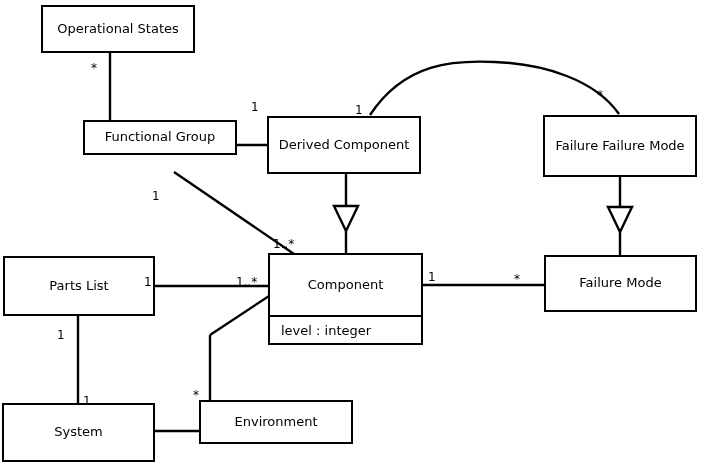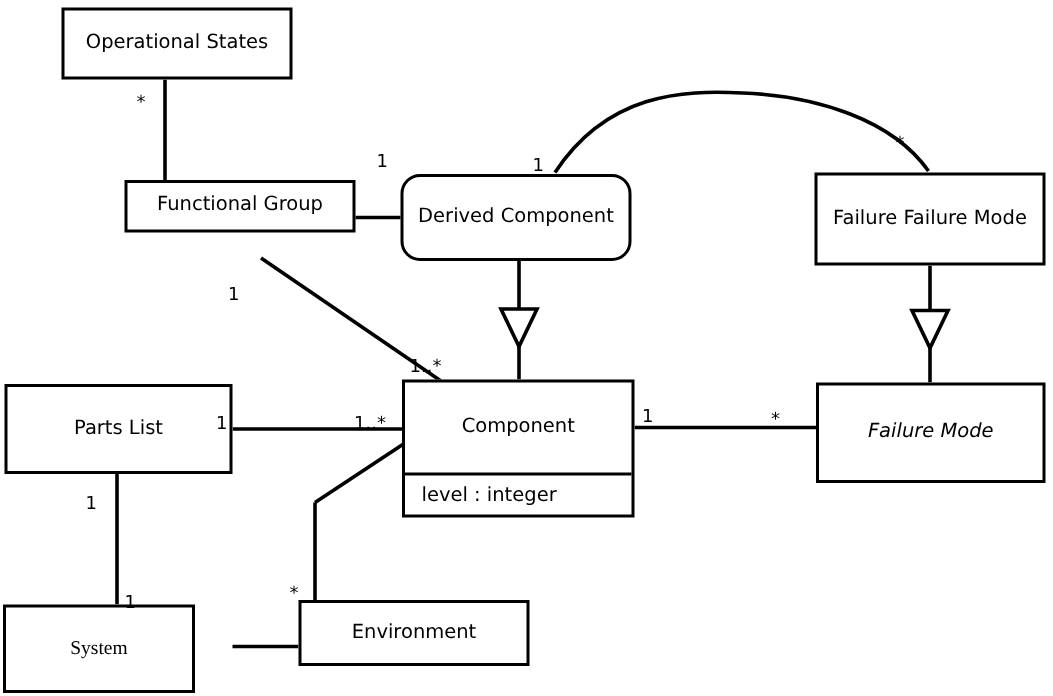--- a/index.html
+++ b/index.html
@@ -95,42 +95,42 @@
   </svg>
 
   <div class="uml-class" style="left:41px; top:5px; width:154px; height:48px;">
     <div class="uml-name">Operational States</div>
   </div>
 
   <div class="uml-class" style="left:37px; top:120px; width:154px; height:35px;margin-left:46px;">
     <div class="uml-name">Functional Group</div>
   </div>
 
-  <div class="uml-class" style="left:267px; top:116px; width:154px; height:58px;border-radius:13px;">
+  <div class="uml-class" style="left:267px; top:116px; width:154px; height:58px;">
     <div class="uml-name">Derived Component</div>
   </div>
 
   <div class="uml-class" style="left:543px; top:115px; width:154px; height:62px;">
     <div class="uml-name">Failure Failure Mode</div>
   </div>
 
   <div class="uml-class" style="left:3px; top:256px; width:152px; height:60px;">
     <div class="uml-name">Parts List</div>
   </div>
 
   <div class="uml-class" style="left:268px; top:253px; width:155px; height:92px;">
     <div class="uml-name">Component</div>
     <div class="uml-attrs">level : integer</div>
   </div>
 
-  <div class="uml-class" style="left:544px; top:255px; width:153px; height:67px;font-style:italic;">
+  <div class="uml-class" style="left:544px; top:255px; width:153px; height:57px;">
     <div class="uml-name">Failure Mode</div>
   </div>
 
-  <div class="uml-class" style="left:2px; top:403px; width:128px; height:59px;font-family:Liberation Serif, serif;">
+  <div class="uml-class" style="left:2px; top:403px; width:153px; height:59px;">
     <div class="uml-name">System</div>
   </div>
 
   <div class="uml-class" style="left:199px; top:400px; width:154px; height:44px;">
     <div class="uml-name">Environment</div>
   </div>
 
   <span class="mult" style="left:91px; top:62px;">*</span>
   <span class="mult" style="left:251px; top:101px;">1</span>
   <span class="mult" style="left:355px; top:104px;">1</span>

